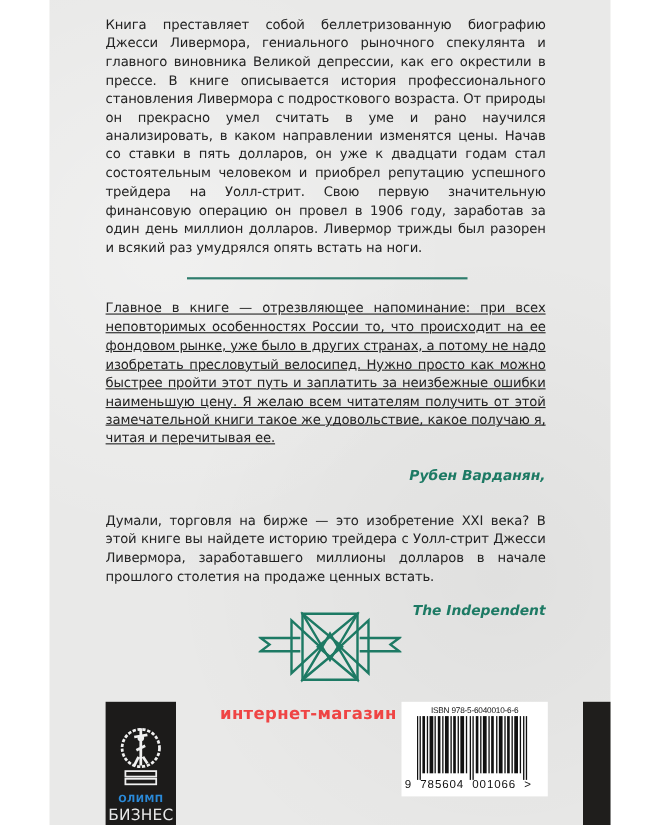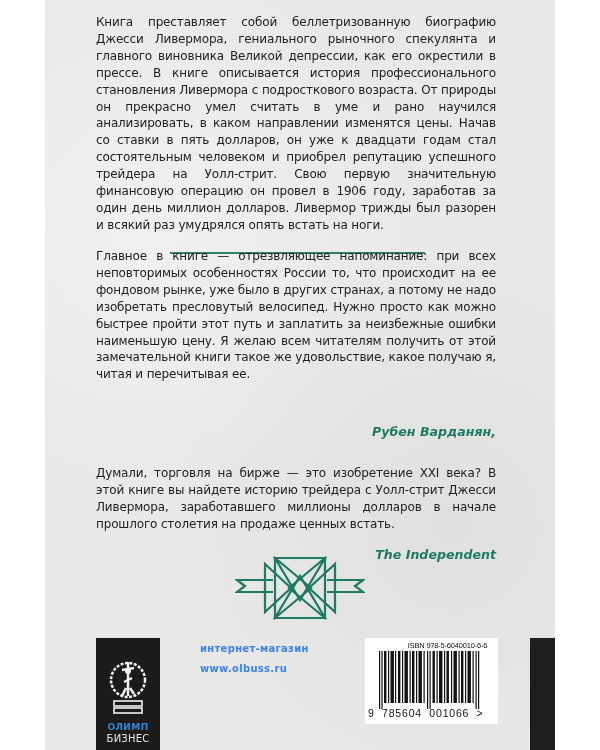--- a/index.html
+++ b/index.html
@@ -14,54 +14,54 @@
         radial-gradient(circle at 20% 30%, rgba(255,255,255,0.35) 0, rgba(255,255,255,0) 40%),
         radial-gradient(circle at 80% 70%, rgba(0,0,0,0.04) 0, rgba(0,0,0,0) 45%);
     }
     .text-block {
       position: absolute; left: 96px; width: 400px;
       font-size: 12px; line-height: 16.9px; color: #222222;
       text-align: justify; letter-spacing: -0.15px;
     }
     .text-block p { margin: 0; }
     #para1 { top: 14px; }
-    #para2 { top: 248px; }
+    #para2 { top: 272px; text-decoration: underline; }
     #para3 { top: 465px; }
     .divider {
       position: absolute; left: 170px; top: 252px; width: 255px; height: 2px; background: #2e7d6d;
     }
     .attrib {
       position: absolute; right: 104px; text-align: right; color: #1d7a64;
       font-style: italic; font-size: 12.6px; line-height: 17px;
     }
     .attrib .name { font-weight: bold; text-align: right; }
     #attrib1 { top: 423px; }
     #attrib2 { top: 546px; font-weight: bold; text-align: center; }
     .ornament { position: absolute; left: 235px; top: 556px; width: 130px; height: 70px; }
     .shop {
-      position: absolute; left: 200px; top: 639px; font-size: 10px; line-height: 20px;
-      font-weight: bold; color: #3b82f6; letter-spacing: 0.3px;
+      position: absolute; left: 200px; top: 639px; font-size: 15px; line-height: 20px;
+      font-weight: bold; color: #ef4444; letter-spacing: 0.3px;
     }
     .logo-box {
       position: absolute; left: 96px; top: 638px; width: 64px; height: 136px; background: #1c1b1a;
     }
     .logo-olimp {
       position: absolute; left: 0; width: 64px; top: 84px; text-align: center; color: #2a8ad9;
       font-weight: bold; font-size: 9px; letter-spacing: 0.4px;
     }
     .logo-biz {
       position: absolute; left: 0; width: 64px; top: 95px; text-align: center; color: #e8e8e8;
-      font-size: 10px; letter-spacing: 0.2px;
+      font-size: 14px; letter-spacing: 0.2px;
     }
     .barcode-box {
       position: absolute; left: 365px; top: 638px; width: 133px; height: 86px; background: #ffffff;
     }
     .isbn-top {
       position: absolute; left: 0; width: 133px; top: 3px; text-align: center; font-size: 7.5px;
-      color: #111; letter-spacing: -0.2px; font-family: "Liberation Sans", sans-serif; padding-left: 16px;
+      color: #111; letter-spacing: -0.2px; font-family: "Liberation Sans", sans-serif;
     }
     .bars { position: absolute; left: 14px; top: 13px; width: 102px; height: 58px; }
     .ean-digits {
       position: absolute; left: 3px; top: 69px; width: 128px; font-size: 10.5px; color: #111;
       font-family: "Liberation Sans", sans-serif; letter-spacing: 0.8px; white-space: pre;
     }
     .spine-strip {
       position: absolute; left: 530px; top: 638px; width: 25px; height: 112px; background: #1f1e1c;
     }
   </style>
@@ -117,21 +117,20 @@
     <circle cx="32" cy="33" r="3" fill="#f0f0f0"></circle>
     <rect x="18" y="63" width="28" height="5" fill="none" stroke="#f0f0f0" stroke-width="1.6"></rect>
     <rect x="18" y="70" width="28" height="5" fill="none" stroke="#f0f0f0" stroke-width="1.6"></rect>
   </svg>
   <div class="logo-olimp">ОЛИМП</div>
   <div class="logo-biz">БИЗНЕС</div>
 </div>
 
 <div class="shop">
   <div>интернет-магазин</div>
-  <div>www.olbuss.ru</div>
 </div>
 
 <div class="barcode-box">
   <div class="isbn-top">ISBN 978-5-6040010-6-6</div>
   <svg class="bars" viewBox="0 0 102 58" preserveAspectRatio="none">
     <g fill="#111">
       <rect x="0" y="0" width="1.2" height="58"></rect>
         <rect x="2.4" y="0" width="1.2" height="58"></rect>
       <rect x="5" y="0" width="2.4" height="52"></rect>
         <rect x="9" y="0" width="1.2" height="52"></rect>

